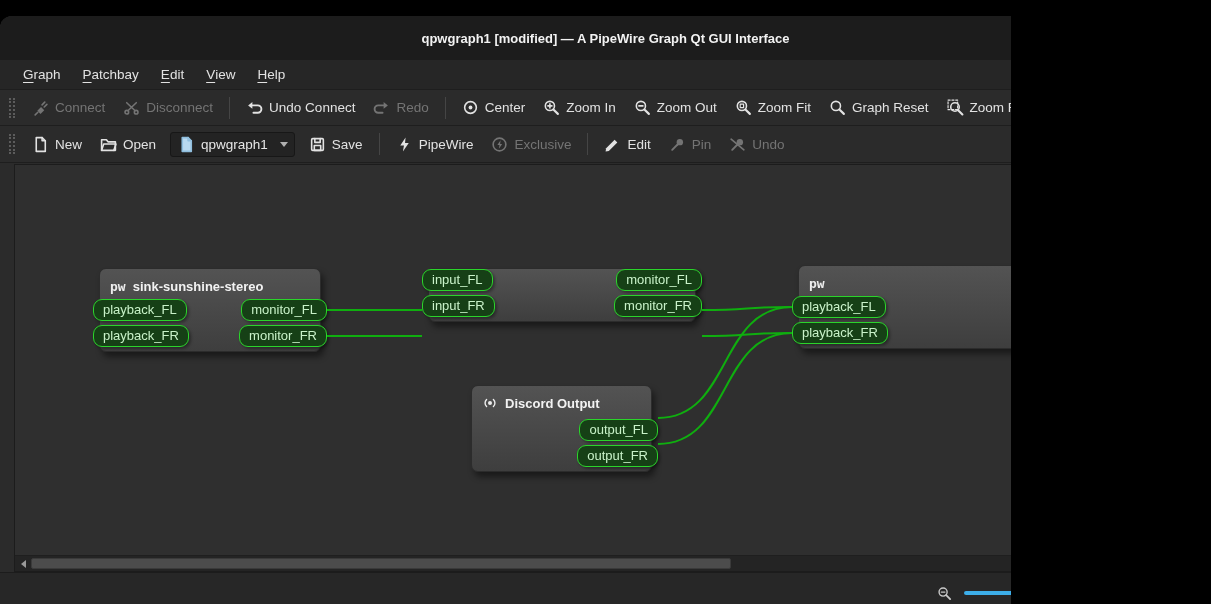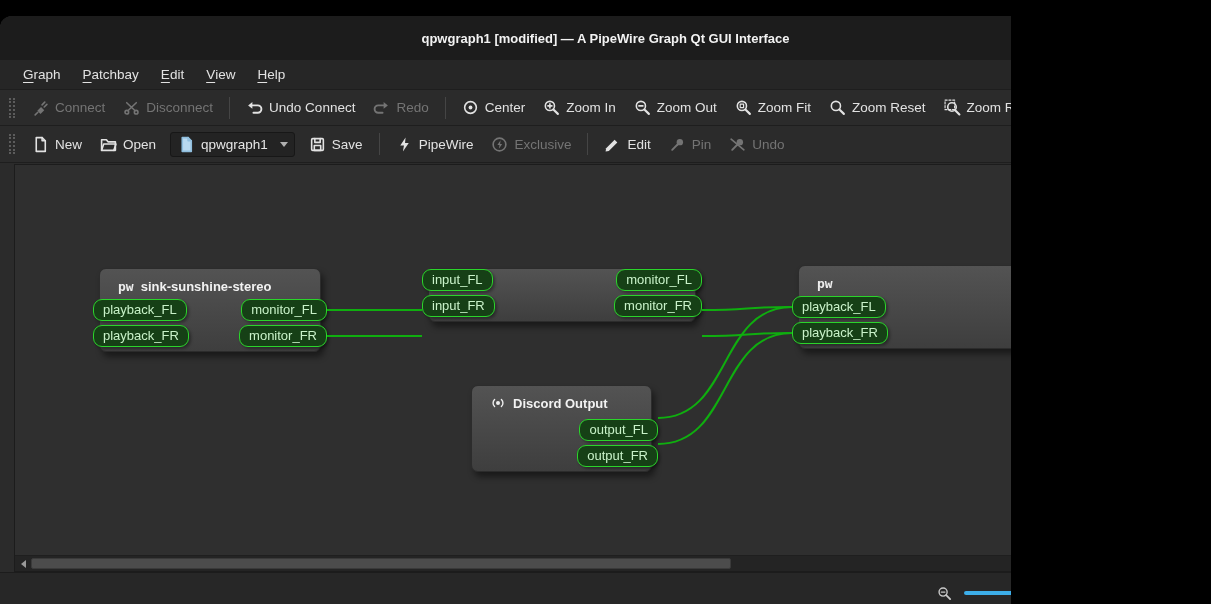--- a/index.html
+++ b/index.html
@@ -47,21 +47,21 @@
                   border-top:5px solid #b0b0b0; margin-left:6px; }
 
   
   .view { flex:1 1 auto; position:relative; margin:1px 14px 0 14px; border:1px solid #1c1c1c; background:#2f2f2f; }
   .canvas { position:absolute; left:0; top:0; right:16px; bottom:16px; background:#2f2f2f; overflow:hidden; }
   #edges { position:absolute; left:0; top:0; width:100%; height:100%; pointer-events:none; }
   .edge { fill:none; stroke:#0fae0f; stroke-width:2; }
 
   .node { position:absolute; background:linear-gradient(#535353,#3e3e3e); border:1px solid #2c2c2c;
           border-radius:7px; box-shadow:3px 5px 6px rgba(0,0,0,.45); }
-  .node-title { display:flex; align-items:center; gap:7px; padding:7px 10px 3px 18px; height:30px;
+  .node-title { display:flex; align-items:center; gap:7px; padding:7px 10px 3px 10px; height:30px;
                 color:#f2f2f2; font-weight:bold; font-size:13px; white-space:nowrap; overflow:hidden; }
   .nicon-pw { font-family:"DejaVu Sans Mono",monospace; font-weight:bold; font-size:13px; color:#ededed; }
   .nicon-audio { width:16px; height:16px; stroke:#ededed; fill:none; stroke-width:1.4; stroke-linecap:round; }
   .prow { display:flex; justify-content:space-between; margin:0 -7px 4px -7px; }
   .prow.in-only { justify-content:flex-start; }
   .prow.out-only { justify-content:flex-end;text-align:right; }
   .port { display:inline-block; font-size:13px; line-height:18px; padding:1px 9px;
           color:#c9f2c9; background:#164016; border:1px solid #2bd42b; border-radius:9px;
           box-shadow:2px 2px 3px rgba(0,0,0,.35); white-space:nowrap; }
 
@@ -208,21 +208,21 @@
             <path d="M9.8 9.8 L14 14" stroke-width="2"></path>
             <rect x="4.9" y="4.9" width="3.2" height="3.2" stroke-width="1.1"></rect>
         </svg>
         <span>Zoom Fit</span>
       </button>
       <button class="tbtn">
         <svg class="ic" viewBox="0 0 16 16">
           <circle cx="6.5" cy="6.5" r="4.3"></circle>
             <path d="M9.8 9.8 L14 14" stroke-width="2"></path>
         </svg>
-        <span>Zoom Reset</span>
+        <span>Graph Reset</span>
       </button>
       <button class="tbtn">
         <svg class="ic" viewBox="0 0 16 16">
           <rect x="1" y="1" width="9" height="9" stroke-dasharray="2 1.6" stroke-width="1.1"></rect>
           <circle cx="7.5" cy="7.5" r="4"></circle>
             <path d="M10.5 10.5 L14.5 14.5" stroke-width="2"></path>
         </svg>
         <span>Zoom Range</span>
       </button>
     </div>

